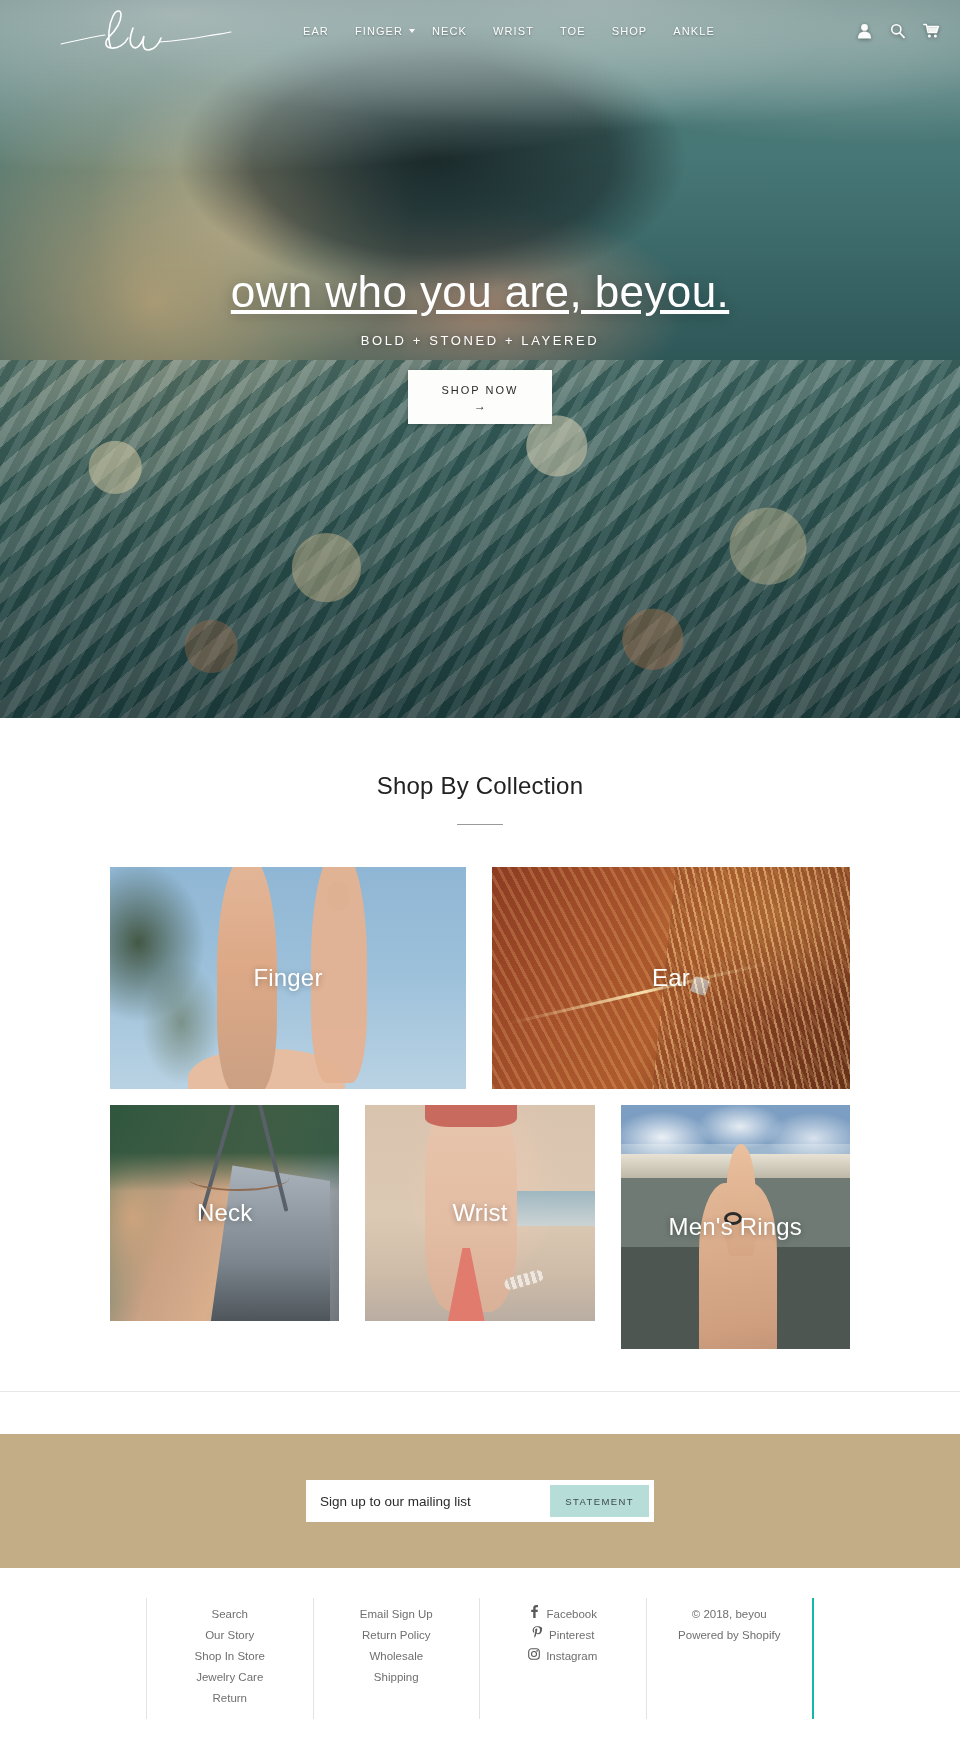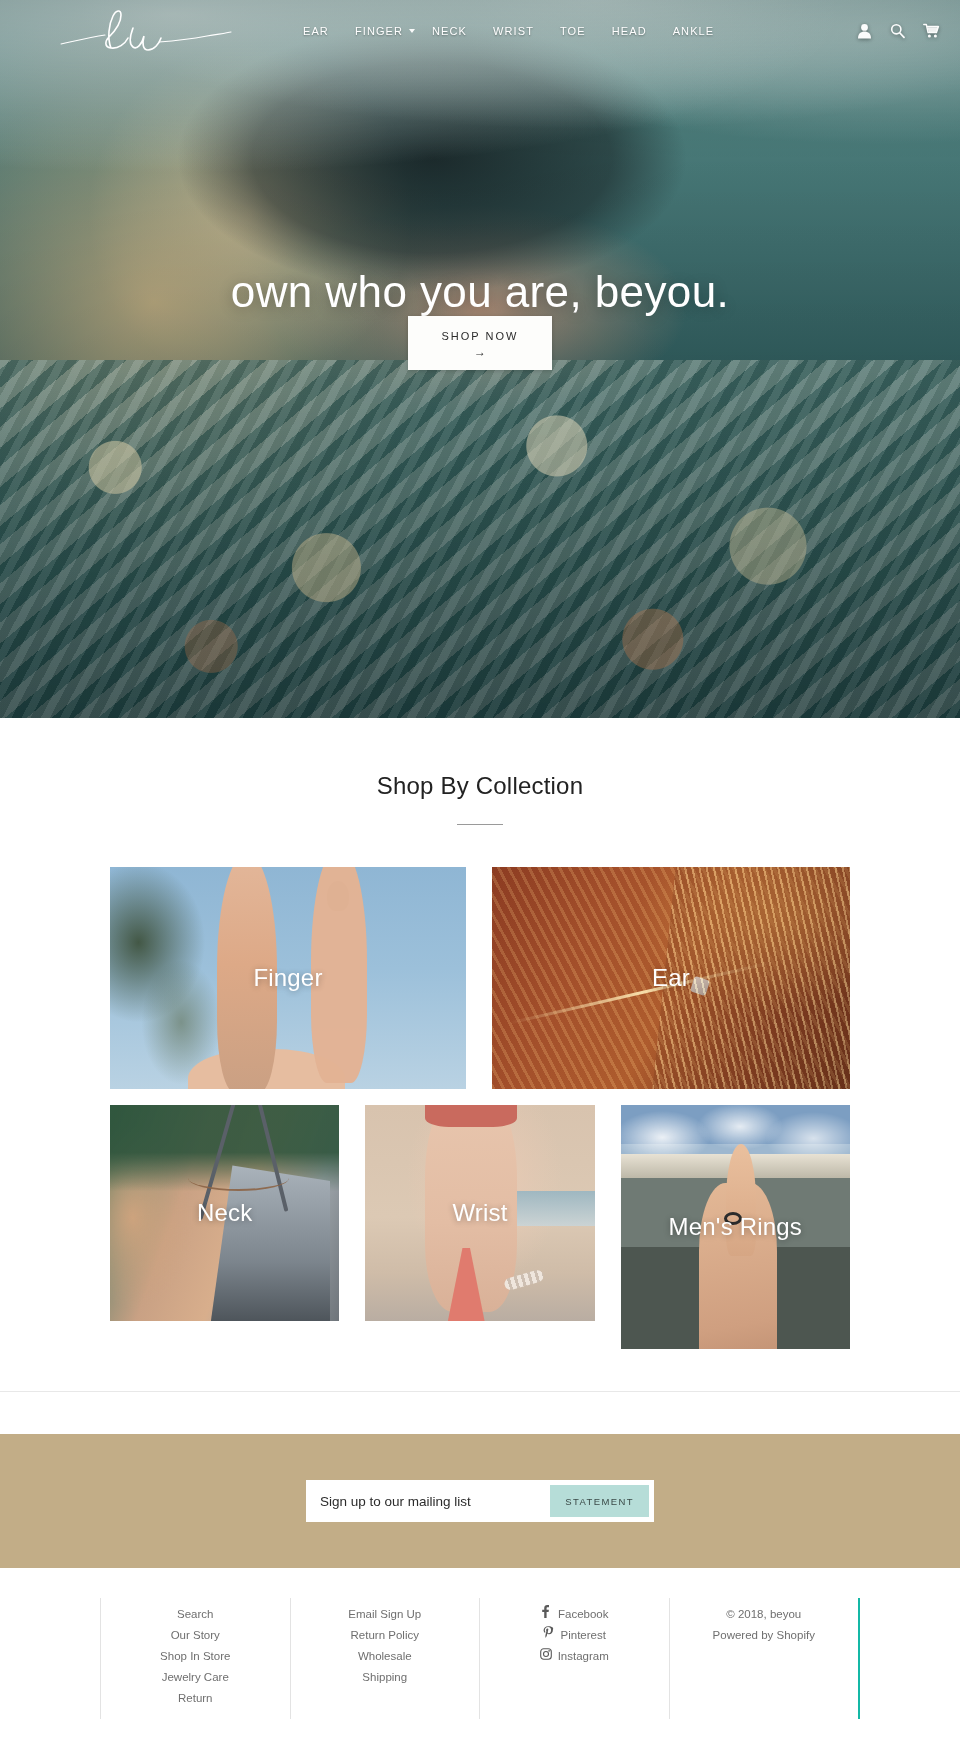--- a/index.html
+++ b/index.html
@@ -104,37 +104,39 @@
     text-align:center;
     z-index:5;
   }
   .hero-title {
     color:#fff;
     font-size:44px;
     font-weight:400;
     letter-spacing:.4px;
     line-height:1.1;
     text-shadow:0 2px 14px rgba(0,0,0,.30);
+    text-decoration:underline;
   }
   .hero-sub1 {
     margin-top:17px;
     color:#fff;
     font-size:13px;
     letter-spacing:2.6px;
     text-shadow:0 1px 6px rgba(0,0,0,.4);
   }
   .hero-sub2 {
     margin-top:8px;
     color:#fff;
     font-size:13px;
     letter-spacing:2.2px;
     text-shadow:0 1px 6px rgba(0,0,0,.4);
   }
   .shop-now {
     display:inline-block;
+    margin-top:22px;
     background:#fdfdfb;
     color:#2b2b2b;
     padding:14px 34px 12px;
     min-width:88px;
     text-decoration:none;
     box-shadow:0 1px 4px rgba(0,0,0,.18);
   }
   .shop-now-label { font-size:11px; letter-spacing:2px; display:block; }
   .shop-now-arrow { display:block; margin-top:4px; font-size:12px; line-height:1; }
 
@@ -375,21 +377,21 @@
     margin:5px 5px 5px 0;
     cursor:pointer;
   }
 
   
   .site-footer {
     background:#fff;
     padding:30px 0 26px;
   }
   .footer-cols {
-    width:760px;
+    width:668px;
     margin:0 auto;
     display:flex;
   }
   .fcol {
     flex:1;
     text-align:center;
     border-left:1px solid #e3e3e3;
     padding:6px 8px 10px;
   }
   .fcol:last-child { border-right:2px solid #14b8a6; }
@@ -435,21 +437,21 @@
       <span class="nav-item">
         <a class="nav-link" href="#">NECK</a>
       </span>
       <span class="nav-item">
         <a class="nav-link" href="#">WRIST</a>
       </span>
       <span class="nav-item">
         <a class="nav-link" href="#">TOE</a>
       </span>
       <span class="nav-item">
-        <a class="nav-link" href="#">HEAD</a>
+        <a class="nav-link" href="#">SHOP</a>
       </span>
       <span class="nav-item">
         <a class="nav-link" href="#">ANKLE</a>
       </span>
     </nav>
 
     <div class="header-icons">
       <svg class="hicon" width="15" height="16" viewBox="0 0 15 16">
         <circle cx="7.5" cy="4.4" r="3.4" fill="#fff"></circle>
         <path d="M1 15.4 C1 10.6 4 8.6 7.5 8.6 C11 8.6 14 10.6 14 15.4 Z" fill="#fff"></path>
@@ -462,20 +464,21 @@
         <path d="M0.8 1.4 H3.3 L5.1 9.6 H13.4 L15.4 3.6 H4" fill="none" stroke="#fff" stroke-width="1.5" stroke-linejoin="round" stroke-linecap="round"></path>
         <path d="M4.6 4.2 H15.2 L13.5 9.2 H5.6 Z" fill="#fff" opacity=".92"></path>
         <circle cx="6.4" cy="13" r="1.5" fill="#fff"></circle>
         <circle cx="12.4" cy="13" r="1.5" fill="#fff"></circle>
       </svg>
     </div>
   </header>
 
   <div class="hero-copy">
     <h1 class="hero-title">own who you are, beyou.</h1>
+    <div class="hero-sub1">BOLD + STONED + LAYERED</div>
     <a class="shop-now" href="#">
       <span class="shop-now-label">SHOP NOW</span>
       <span class="shop-now-arrow">→</span>
     </a>
   </div>
 </section>
 
 <section class="collections">
   <h2 class="section-title">Shop By Collection</h2>
   <div class="rule"></div>

